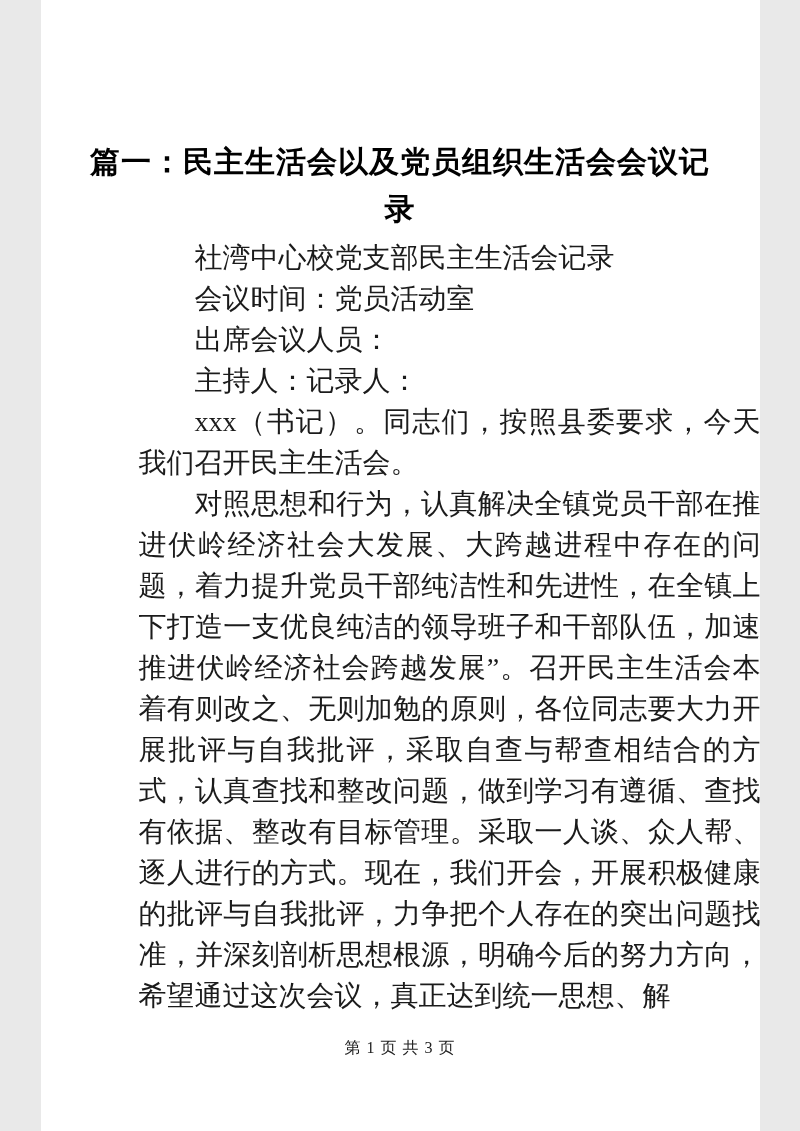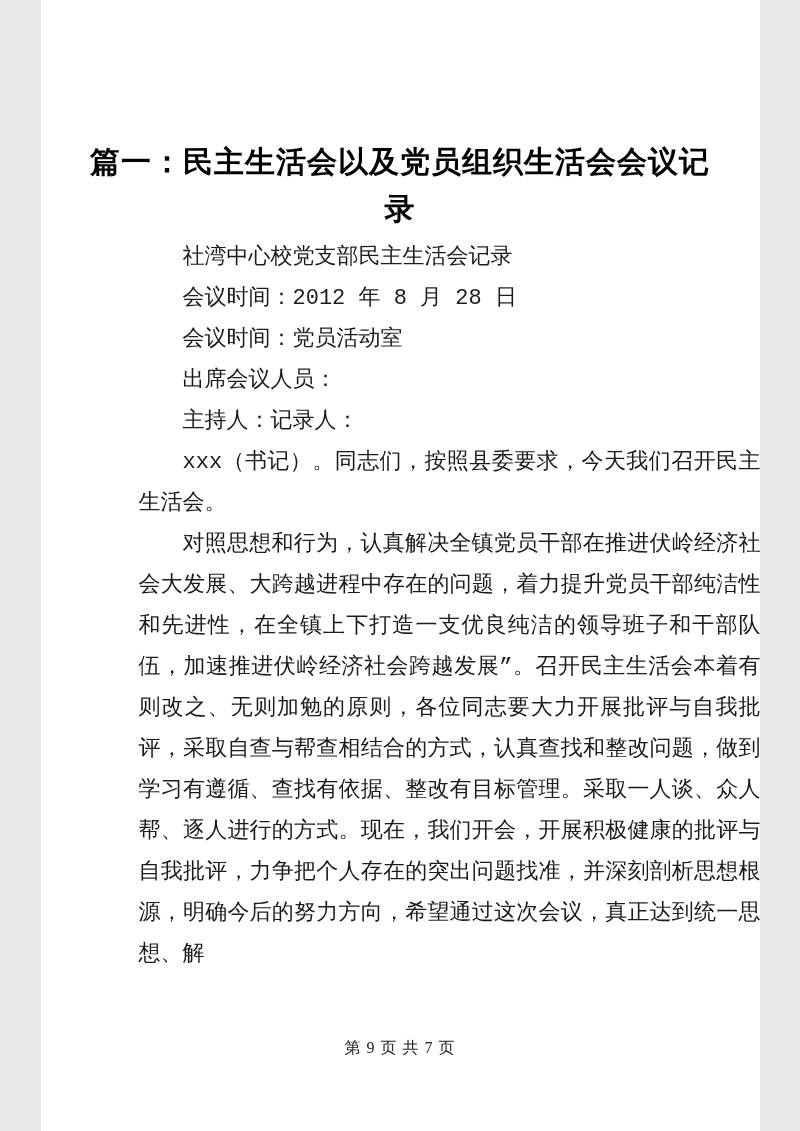--- a/index.html
+++ b/index.html
@@ -22,24 +22,23 @@
     text-align: center;
     font-size: 30px;
     font-weight: bold;
     line-height: 47px;
     color: #000000;
     letter-spacing: 1px;
   }
   .doc-body {
     width: 622px;
     margin: 5px 0 0 98px;
-    font-size: 22px;
+    font-size: 28px;
     line-height: 41px;
     color: #1b1b1b;
-    font-family: Liberation Mono, monospace;
   }
   .doc-body p {
     margin: 0;
     padding: 0;
     text-indent: 2em;
     text-align: justify;
     text-justify: inter-ideograph;
   }
   .page-footer {
     position: absolute;
@@ -54,23 +53,22 @@
 </style>
 </head>
 <body>
 
 <div class="page">
 
   <h1 class="doc-title">篇一：民主生活会以及党员组织生活会会议记录</h1>
 
   <div class="doc-body">
     <p>社湾中心校党支部民主生活会记录</p>
-    <p>会议时间：2012 年 8 月 28 日</p>
     <p>会议时间：党员活动室</p>
     <p>出席会议人员：</p>
     <p>主持人：记录人：</p>
     <p>xxx（书记）。同志们，按照县委要求，今天我们召开民主生活会。</p>
     <p>对照思想和行为，认真解决全镇党员干部在推进伏岭经济社会大发展、大跨越进程中存在的问题，着力提升党员干部纯洁性和先进性，在全镇上下打造一支优良纯洁的领导班子和干部队伍，加速推进伏岭经济社会跨越发展”。召开民主生活会本着有则改之、无则加勉的原则，各位同志要大力开展批评与自我批评，采取自查与帮查相结合的方式，认真查找和整改问题，做到学习有遵循、查找有依据、整改有目标管理。采取一人谈、众人帮、逐人进行的方式。现在，我们开会，开展积极健康的批评与自我批评，力争把个人存在的突出问题找准，并深刻剖析思想根源，明确今后的努力方向，希望通过这次会议，真正达到统一思想、解</p>
   </div>
 
-  <div class="page-footer">第 9 页 共 7 页</div>
+  <div class="page-footer">第 1 页 共 3 页</div>
 
 </div>
 
 </body></html>

